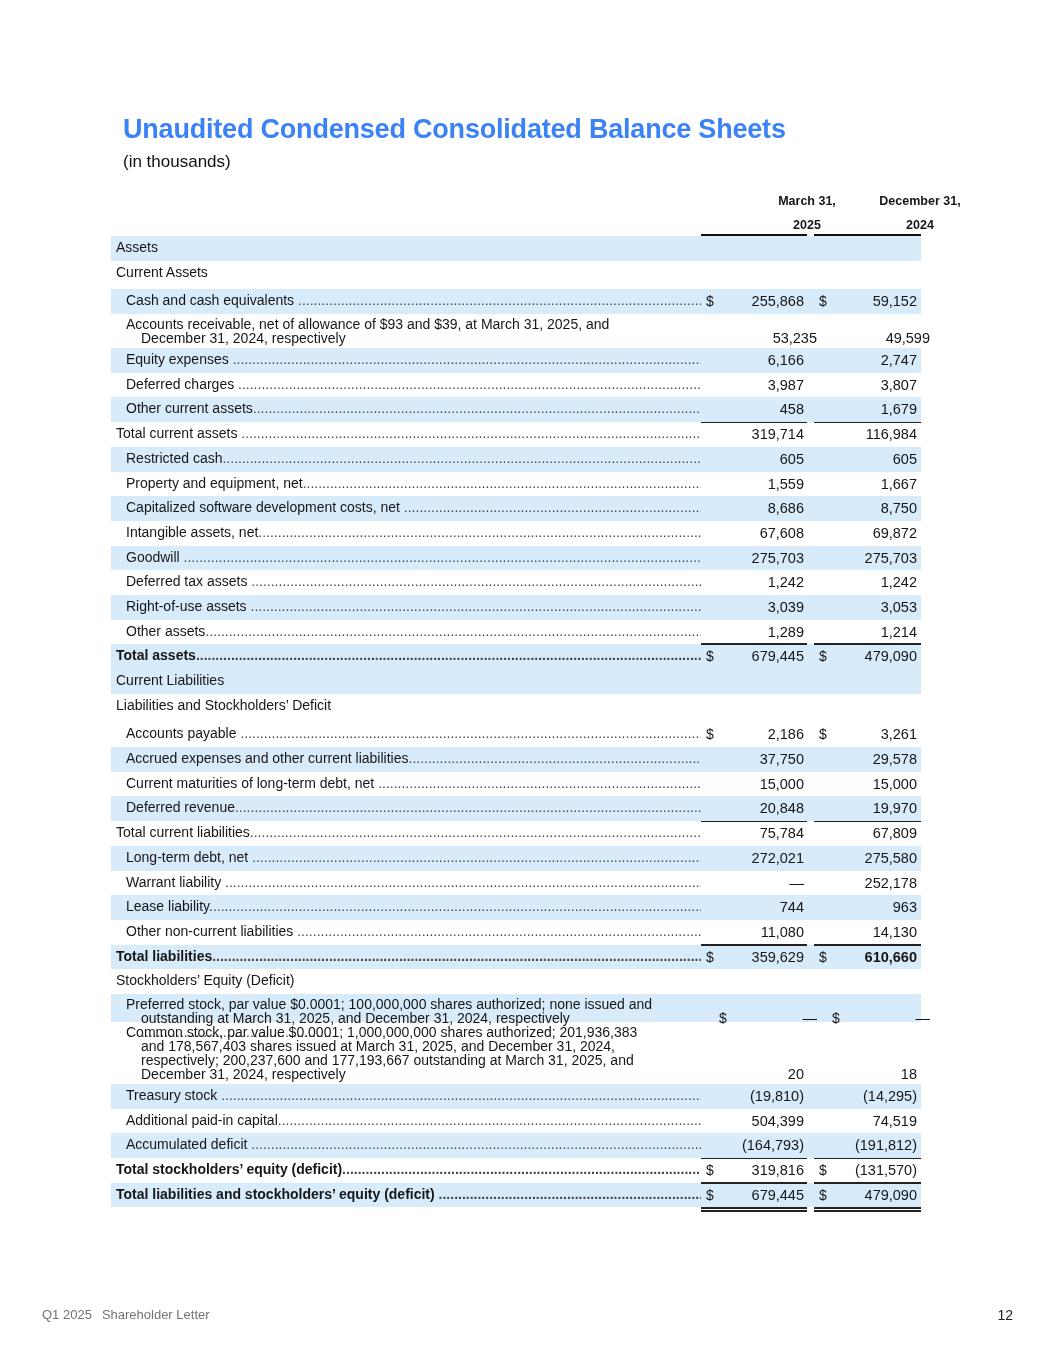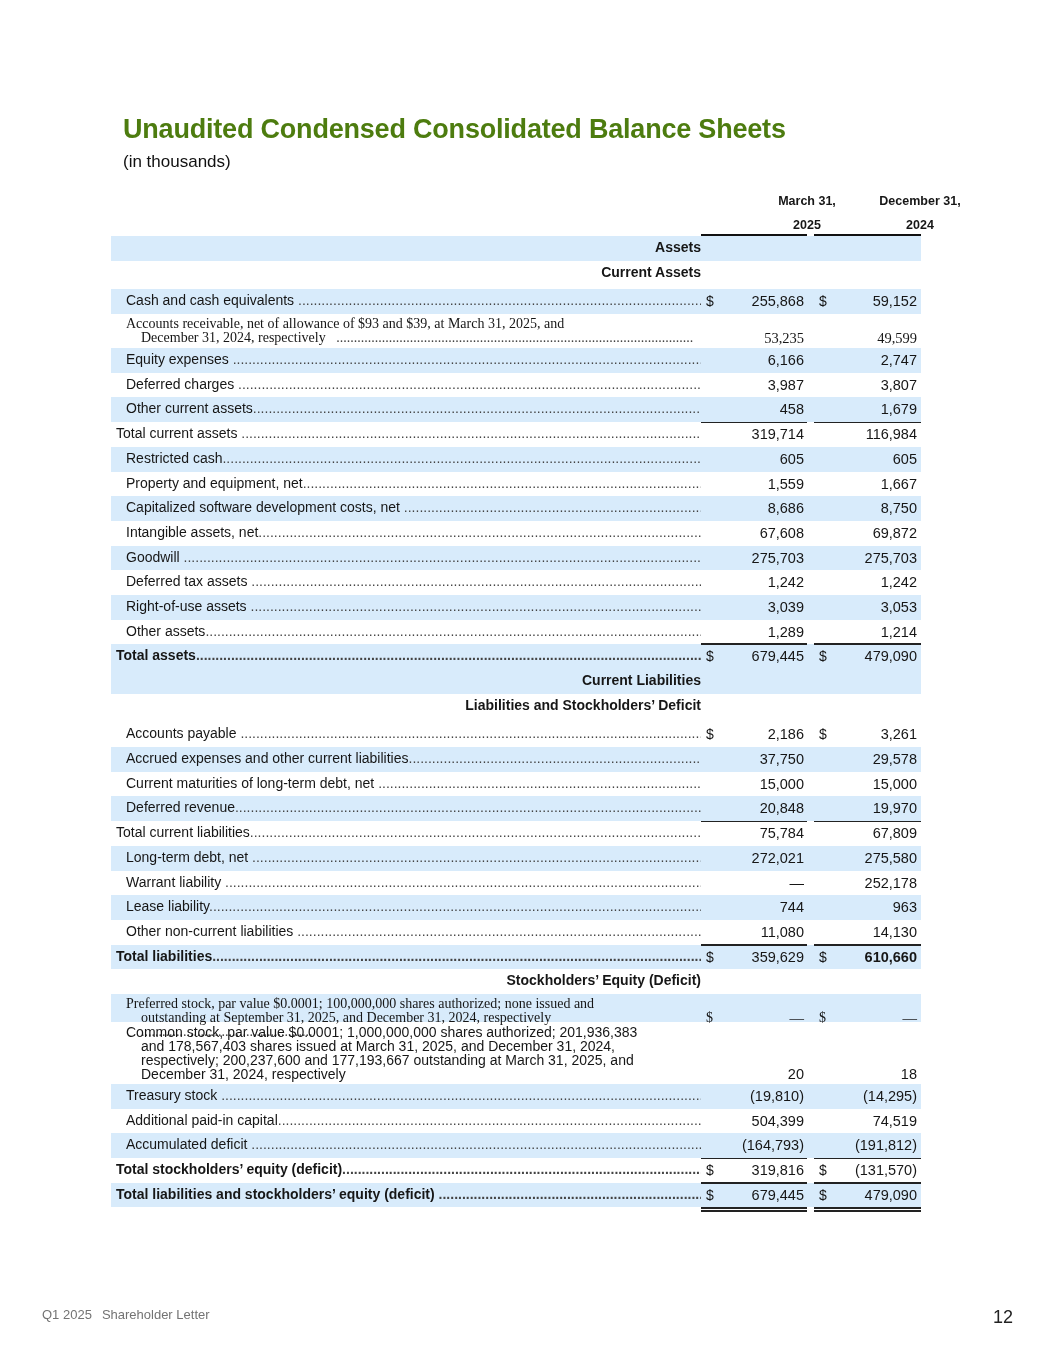--- a/index.html
+++ b/index.html
@@ -1,64 +1,64 @@
 <!DOCTYPE html>
 <html><head>
 <meta charset="utf-8">
 <style>
   * { box-sizing: border-box; margin: 0; padding: 0; }
   html, body { width: 1055px; height: 1365px; background: #ffffff; }
   body { position: relative; font-family: "Liberation Sans", sans-serif; color: #161616; overflow: hidden; }
 
-  .title { position: absolute; left: 123px; top: 114px; font-size: 27px; font-weight: bold; color: #4d7c0f; letter-spacing: -0.2px; }
+  .title { position: absolute; left: 123px; top: 114px; font-size: 27px; font-weight: bold; color: #3b82f6; letter-spacing: -0.2px; }
   .subtitle { position: absolute; left: 123px; top: 152px; font-size: 17px; color: #111; }
 
   .sheet { position: absolute; left: 111px; top: 190px; width: 810px; font-size: 14px; }
 
   .hdr { position: relative; height: 46px; }
   .hdr .col { position: absolute; text-align: center; font-weight: bold; font-size: 12.5px; }
   .hdr .c1 { left: 590px; width: 106px; }
   .hdr .c2 { left: 703px; width: 106px; }
   .hdr .l1 { position: absolute; top: 4px; width: 100%; }
   .hdr .l2 { position: absolute; top: 28px; width: 100%; }
   .hdr .rule { position: absolute; top: 44px; height: 2px; background: #111; }
   .hdr .r1 { left: 590px; width: 106px; }
   .hdr .r2 { left: 703px; width: 107px; }
 
   .row { position: relative; width: 810px; height: 24.7px; }
   .row.shade { background: #d8ebfb; }
-  .row.sec { font-weight: bold; text-align: right; }
-  .row.multi2 { height: 34px; font-family: Liberation Serif, serif; }
+  .row.sec { font-weight: normal; }
+  .row.multi2 { height: 34px; }
   .row.multi4 { height: 62px; }
 
   .label { position: absolute; left: 5px; top: 4px; width: 585px; line-height: 15px; white-space: nowrap; overflow: hidden; }
   .row.indent .label { left: 15px; width: 575px; }
   .row.multi2 .label, .row.multi4 .label { white-space: normal; line-height: 14px; top: 3px; }
   .row.multi2 .label .cont, .row.multi4 .label .cont { padding-left: 15px; display: block; }
   .dots { color: #444; letter-spacing: 0px; }
   .row.bold { font-weight: bold; }
 
   .dollar { position: absolute; top: 4px; width: 12px; font-size: 14px; }
   .d1 { left: 595px; }
   .d2 { left: 708px; }
   .val { position: absolute; top: 4px; text-align: right; font-size: 14.5px; }
   .v1 { left: 600px; width: 93px; }
   .v2 { left: 713px; width: 93px; }
-  .row.multi2 .dollar, .row.multi2 .val { top: 16px; }
+  .row.multi2 .dollar, .row.multi2 .val { top: 16px; margin-left: 13px; }
   .row.multi4 .dollar, .row.multi4 .val { top: 44px; }
 
   .ul { position: absolute; bottom: -1px; height: 1px; background: #222; }
   .ul.u1 { left: 590px; width: 106px; }
   .ul.u2 { left: 703px; width: 107px; }
   .ul.top { top: -1px; bottom: auto; height: 2px; }
   .ul.dbl { bottom: -5px; height: 5px; border-top: 2px solid #222; border-bottom: 2px solid #222; background: transparent; }
 
   .footer-left { position: absolute; left: 42px; top: 1307px; font-size: 13px; color: #737373; }
   .footer-left span + span { margin-left: 10px; }
-  .footer-right { position: absolute; right: 42px; top: 1307px; font-size: 18px; color: #222; }
+  .footer-right { position: absolute; right: 42px; top: 1307px; font-size: 14px; color: #222; }
 </style>
 </head>
 <body>
 
 <div class="title">Unaudited Condensed Consolidated Balance Sheets</div>
 <div class="subtitle">(in thousands)</div>
 
 <div class="sheet">
   <div class="hdr">
     <div class="col c1">
@@ -232,21 +232,21 @@
     <span class="val v1" style="font-weight:normal">359,629</span>
     <span class="dollar d2" style="font-weight:normal">$</span>
     <span class="val v2" style="font-weight:bold">610,660</span>
   </div>
 
   <div class="row sec">
     <div class="label">Stockholders’ Equity (Deficit)</div>
   </div>
 
   <div class="row shade indent multi2" style="height:28px">
-    <div class="label"><span>Preferred stock, par value $0.0001; 100,000,000 shares authorized; none issued and</span><span class="cont"><span>outstanding at September 31, 2025, and December 31, 2024, respectively</span> <span class="dots">.................................................</span></span></div>
+    <div class="label"><span>Preferred stock, par value $0.0001; 100,000,000 shares authorized; none issued and</span><span class="cont"><span>outstanding at March 31, 2025, and December 31, 2024, respectively</span> <span class="dots">.................................................</span></span></div>
     <span class="dollar d1">$</span>
     <span class="val v1">—</span>
     <span class="dollar d2">$</span>
     <span class="val v2">—</span>
   </div>
   <div class="row indent multi4">
     <div class="label"><span>Common stock, par value $0.0001; 1,000,000,000 shares authorized; 201,936,383</span><span class="cont">and 178,567,403 shares issued at March 31, 2025, and December 31, 2024,</span><span class="cont">respectively; 200,237,600 and 177,193,667 outstanding at March 31, 2025, and</span><span class="cont"><span>December 31, 2024, respectively</span> <span class="dots">..................................................................................................</span></span></div>
     <span class="val v1">20</span>
     <span class="val v2">18</span>
   </div>

